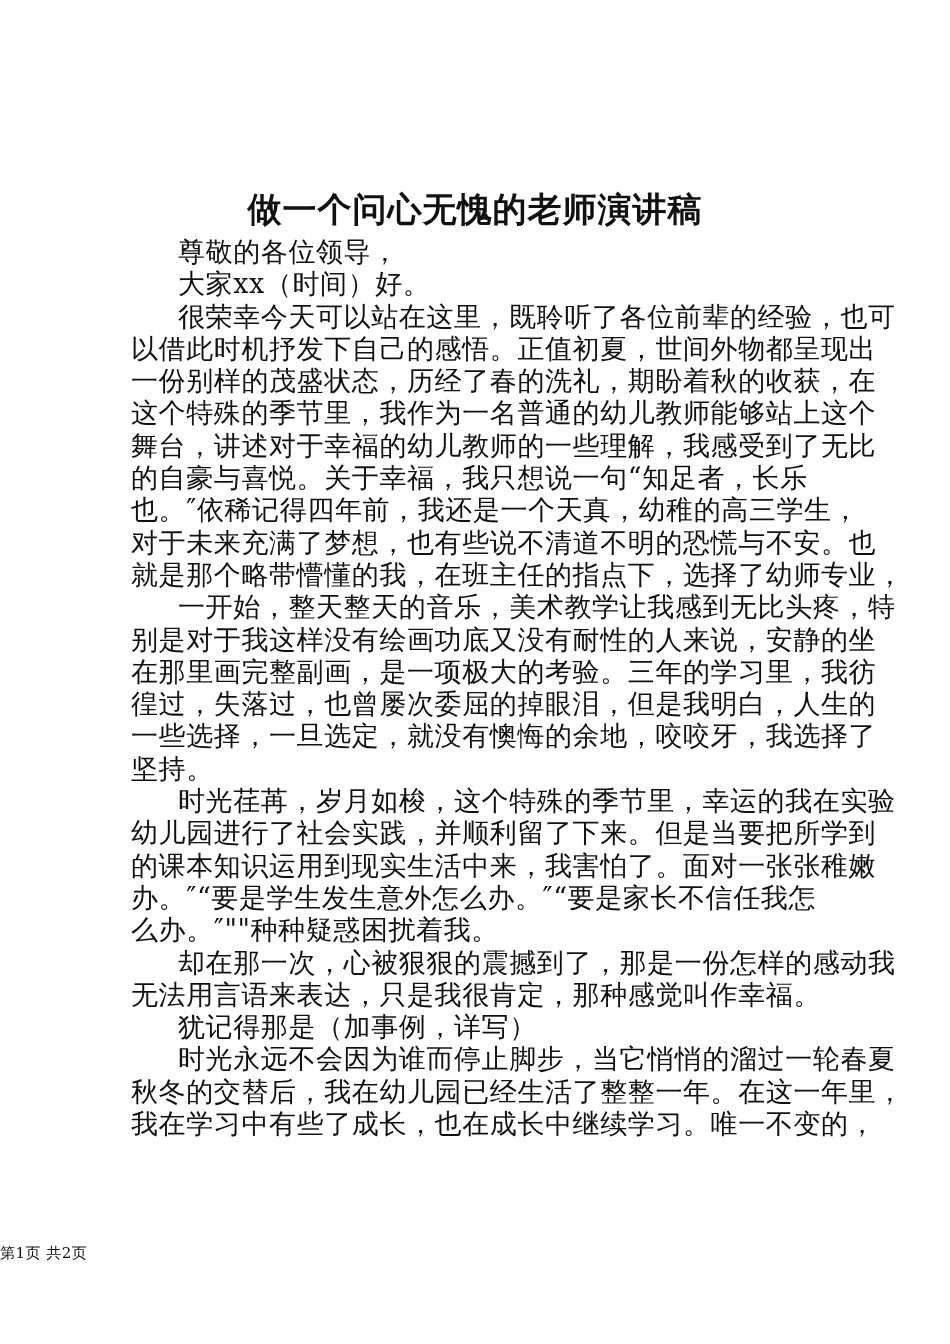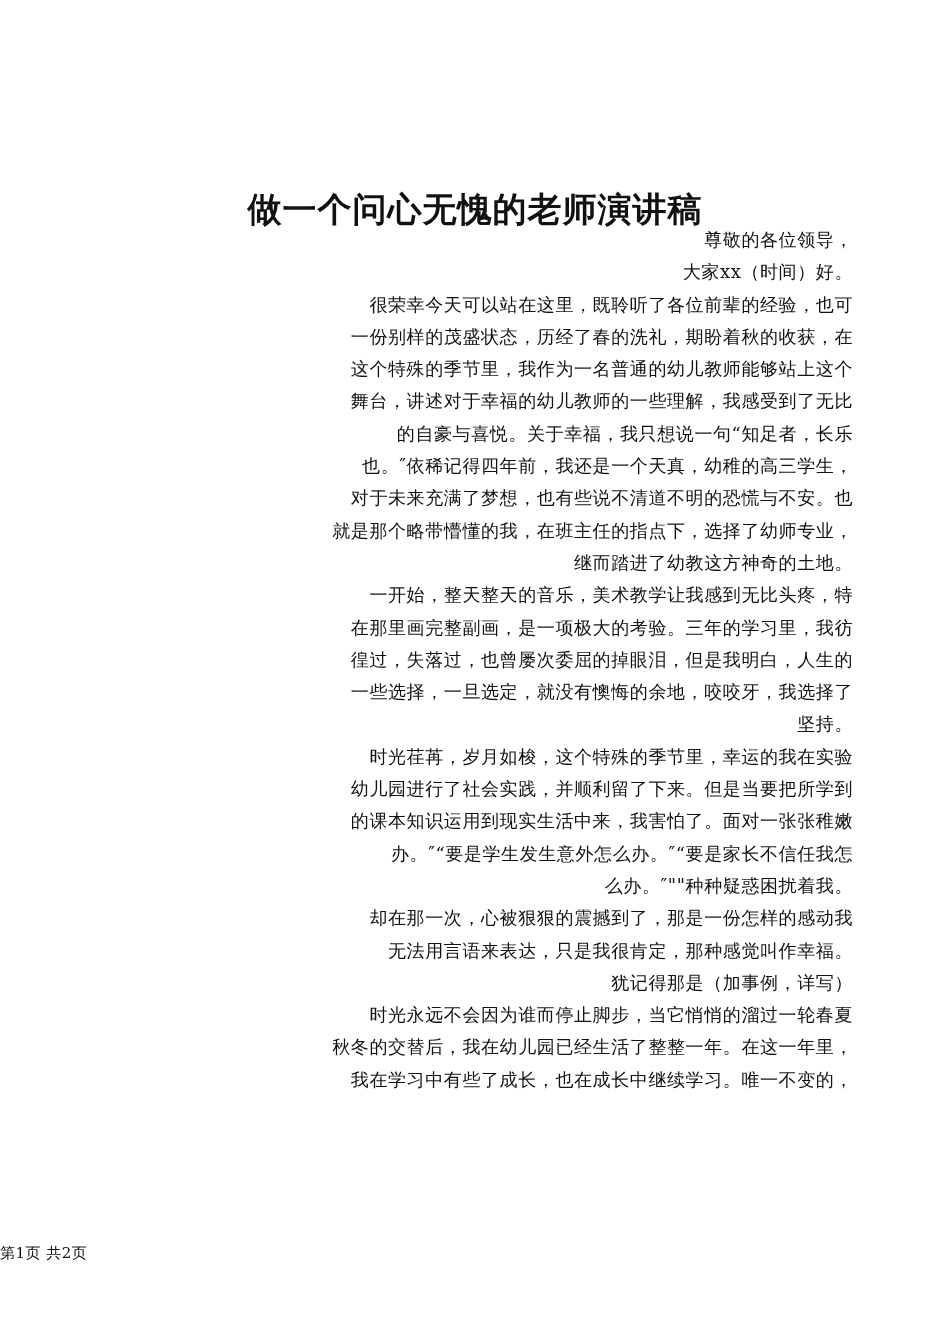--- a/index.html
+++ b/index.html
@@ -2,45 +2,46 @@
 <html><head>
 <meta charset="utf-8">
 <style>
   html, body { margin:0; padding:0; background:#ffffff; }
   body { width:950px; height:1344px; position:relative; overflow:hidden;
          font-family:"DejaVu Serif","Liberation Serif",serif; color:#111; }
   .page { position:absolute; left:0; top:0; width:771px; height:1344px; }
   .title { position:absolute; top:186px; left:0; width:950px; text-align:center;
            font-family:"DejaVu Sans","Liberation Sans",sans-serif;
            font-size:34px; font-weight:bold; letter-spacing:1px; line-height:46px; }
-  .body { position:absolute; left:131px; top:224px; width:722px;
-          font-size:18px; line-height:32.3px;text-align:right; }
+  .body { position:absolute; left:131px; top:236px; width:722px;
+          font-size:27px; line-height:32.3px; }
   .line { white-space:nowrap; height:32.3px; letter-spacing:0.6px; }
   .indent { padding-left:47px; }
   .footer { position:absolute; top:1244px; left:0; width:950px; 
             font-size:15px; letter-spacing:0.5px; }
 </style>
 </head>
 <body>
 
 <div class="page">
   <div class="title">做一个问心无愧的老师演讲稿</div>
   <div class="body" id="doc-body">
       <div class="line indent">尊敬的各位领导，</div>
       <div class="line indent">大家xx（时间）好。</div>
       <div class="line indent">很荣幸今天可以站在这里，既聆听了各位前辈的经验，也可</div>
+      <div class="line">以借此时机抒发下自己的感悟。正值初夏，世间外物都呈现出</div>
       <div class="line">一份别样的茂盛状态，历经了春的洗礼，期盼着秋的收获，在</div>
       <div class="line">这个特殊的季节里，我作为一名普通的幼儿教师能够站上这个</div>
       <div class="line">舞台，讲述对于幸福的幼儿教师的一些理解，我感受到了无比</div>
       <div class="line">的自豪与喜悦。关于幸福，我只想说一句“知足者，长乐</div>
       <div class="line">也。″依稀记得四年前，我还是一个天真，幼稚的高三学生，</div>
       <div class="line">对于未来充满了梦想，也有些说不清道不明的恐慌与不安。也</div>
       <div class="line">就是那个略带懵懂的我，在班主任的指点下，选择了幼师专业，</div>
-      <div class="line">继而踏进了幼教这方神奇的土地。</div>
       <div class="line indent">一开始，整天整天的音乐，美术教学让我感到无比头疼，特</div>
+      <div class="line">别是对于我这样没有绘画功底又没有耐性的人来说，安静的坐</div>
       <div class="line">在那里画完整副画，是一项极大的考验。三年的学习里，我彷</div>
       <div class="line">徨过，失落过，也曾屡次委屈的掉眼泪，但是我明白，人生的</div>
       <div class="line">一些选择，一旦选定，就没有懊悔的余地，咬咬牙，我选择了</div>
       <div class="line">坚持。</div>
       <div class="line indent">时光荏苒，岁月如梭，这个特殊的季节里，幸运的我在实验</div>
       <div class="line">幼儿园进行了社会实践，并顺利留了下来。但是当要把所学到</div>
       <div class="line">的课本知识运用到现实生活中来，我害怕了。面对一张张稚嫩</div>
       <div class="line">办。″“要是学生发生意外怎么办。″“要是家长不信任我怎</div>
       <div class="line">么办。″""种种疑惑困扰着我。</div>
       <div class="line indent">却在那一次，心被狠狠的震撼到了，那是一份怎样的感动我</div>

